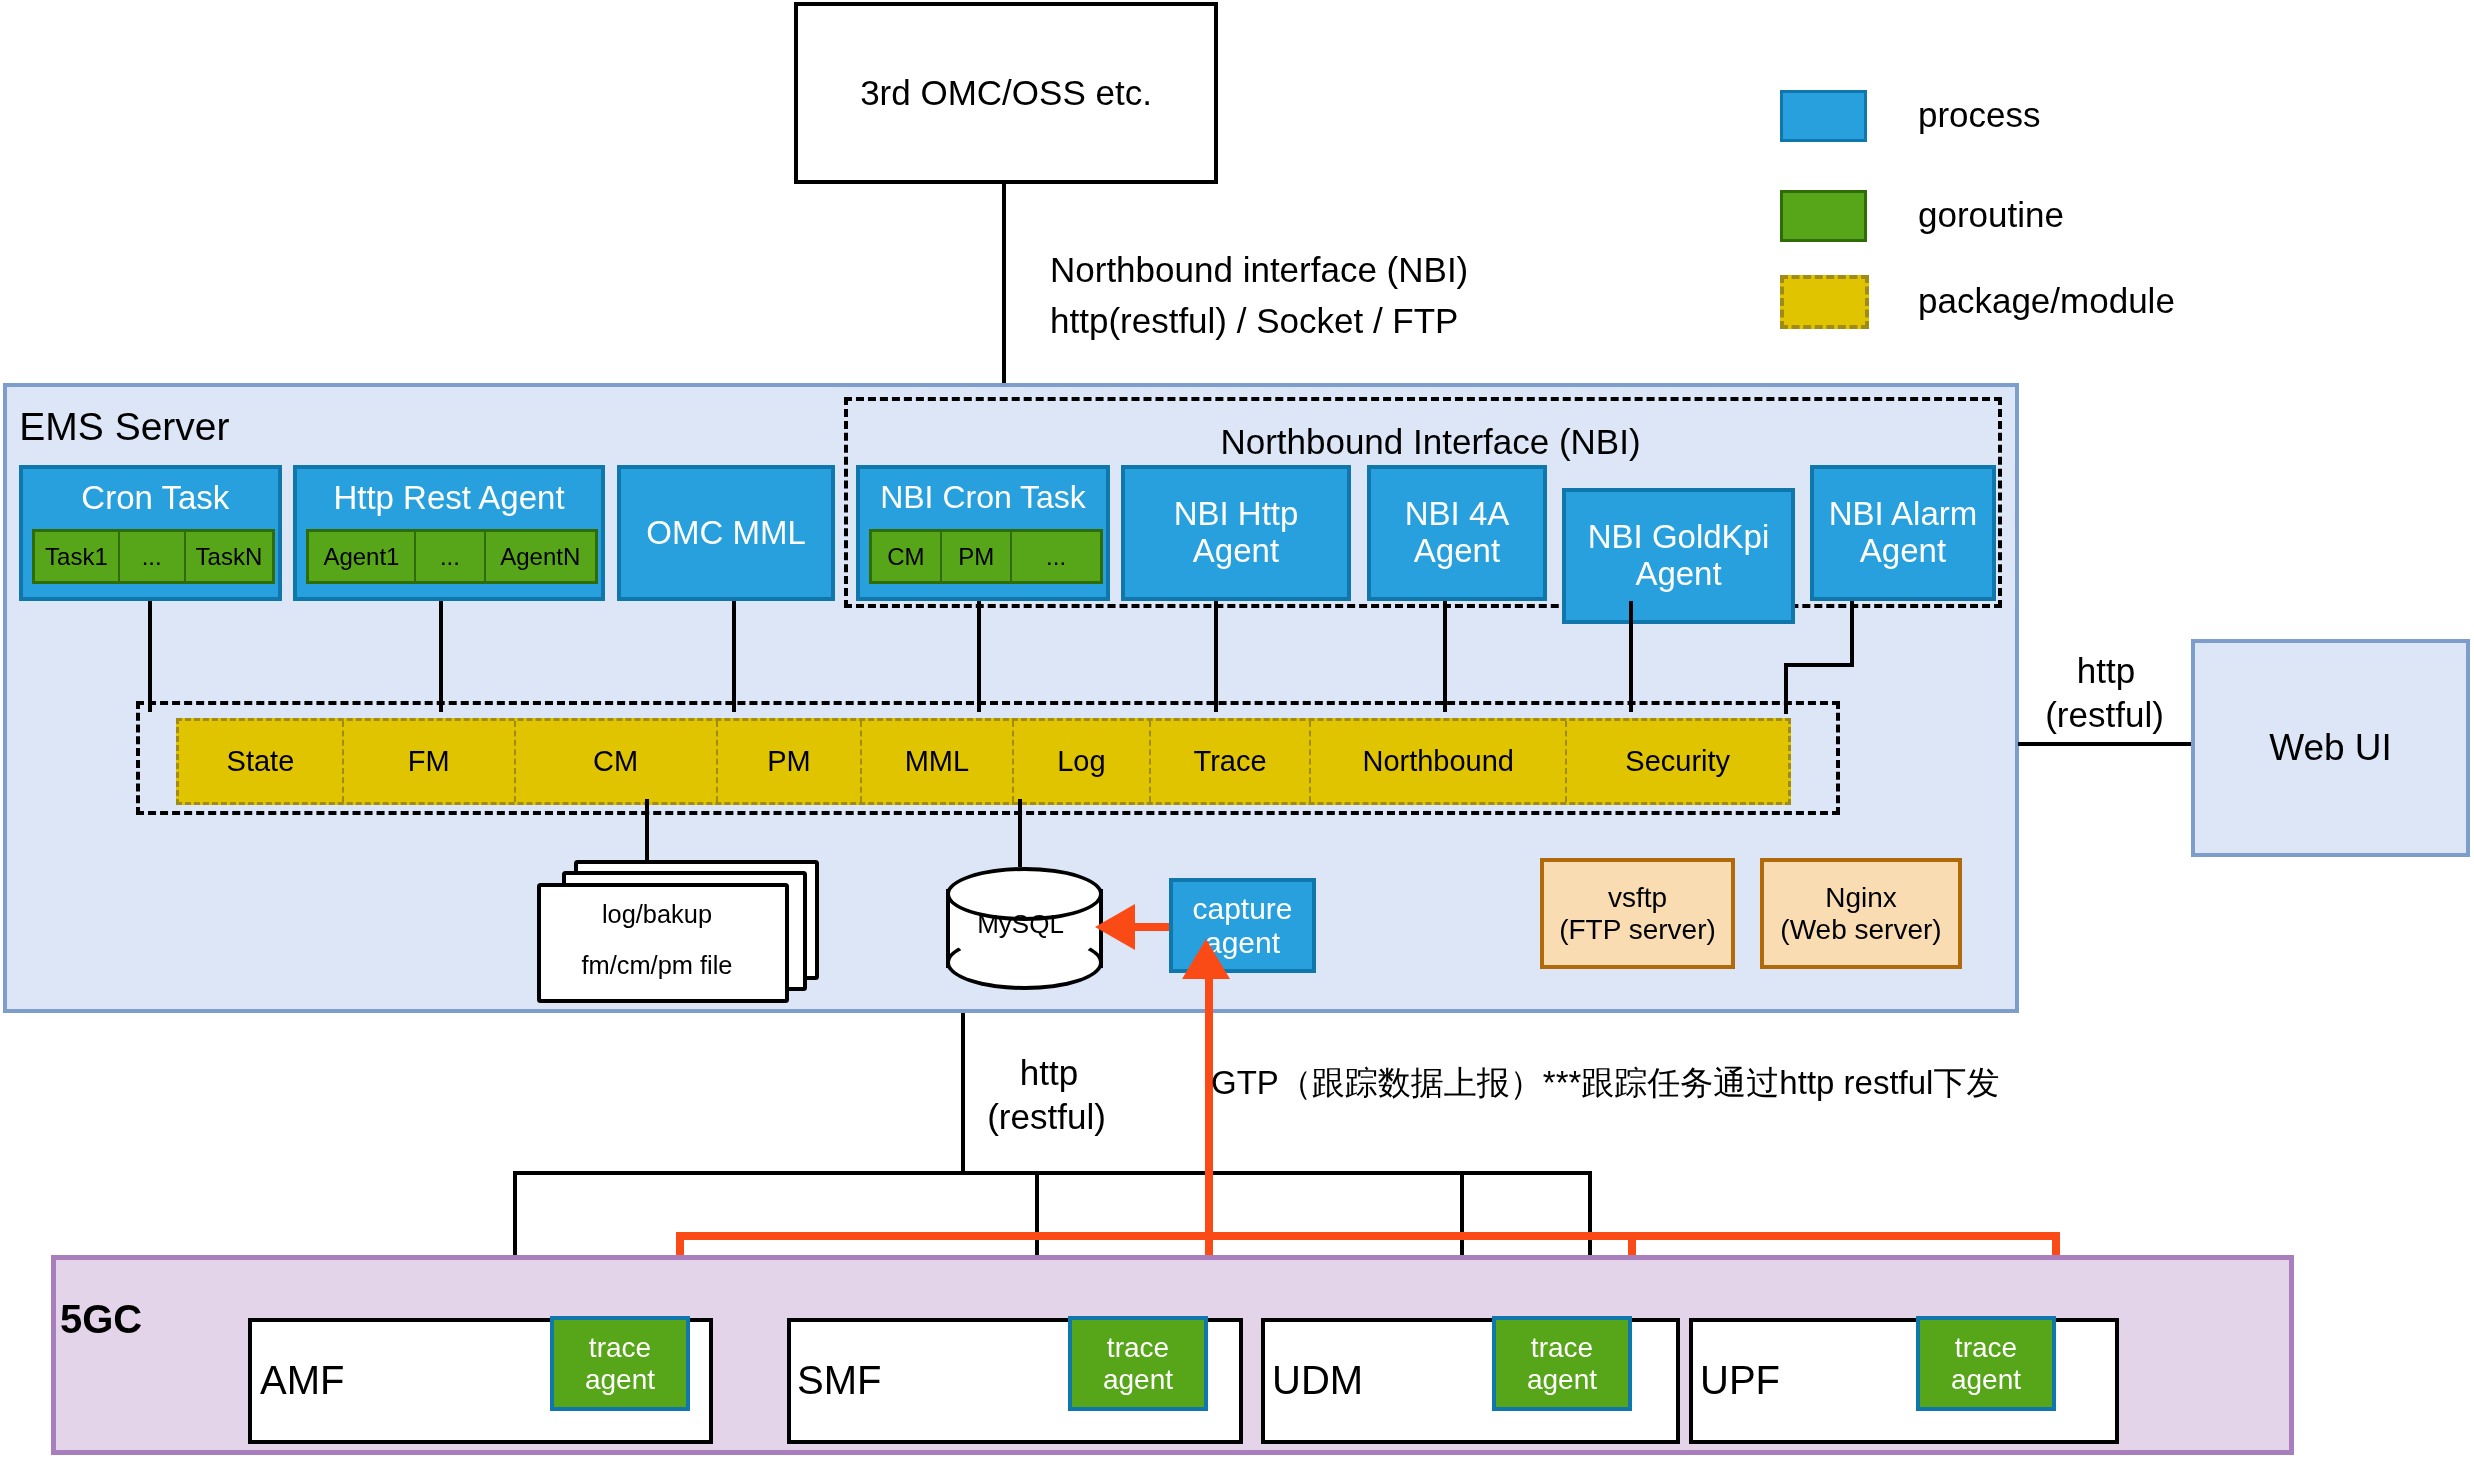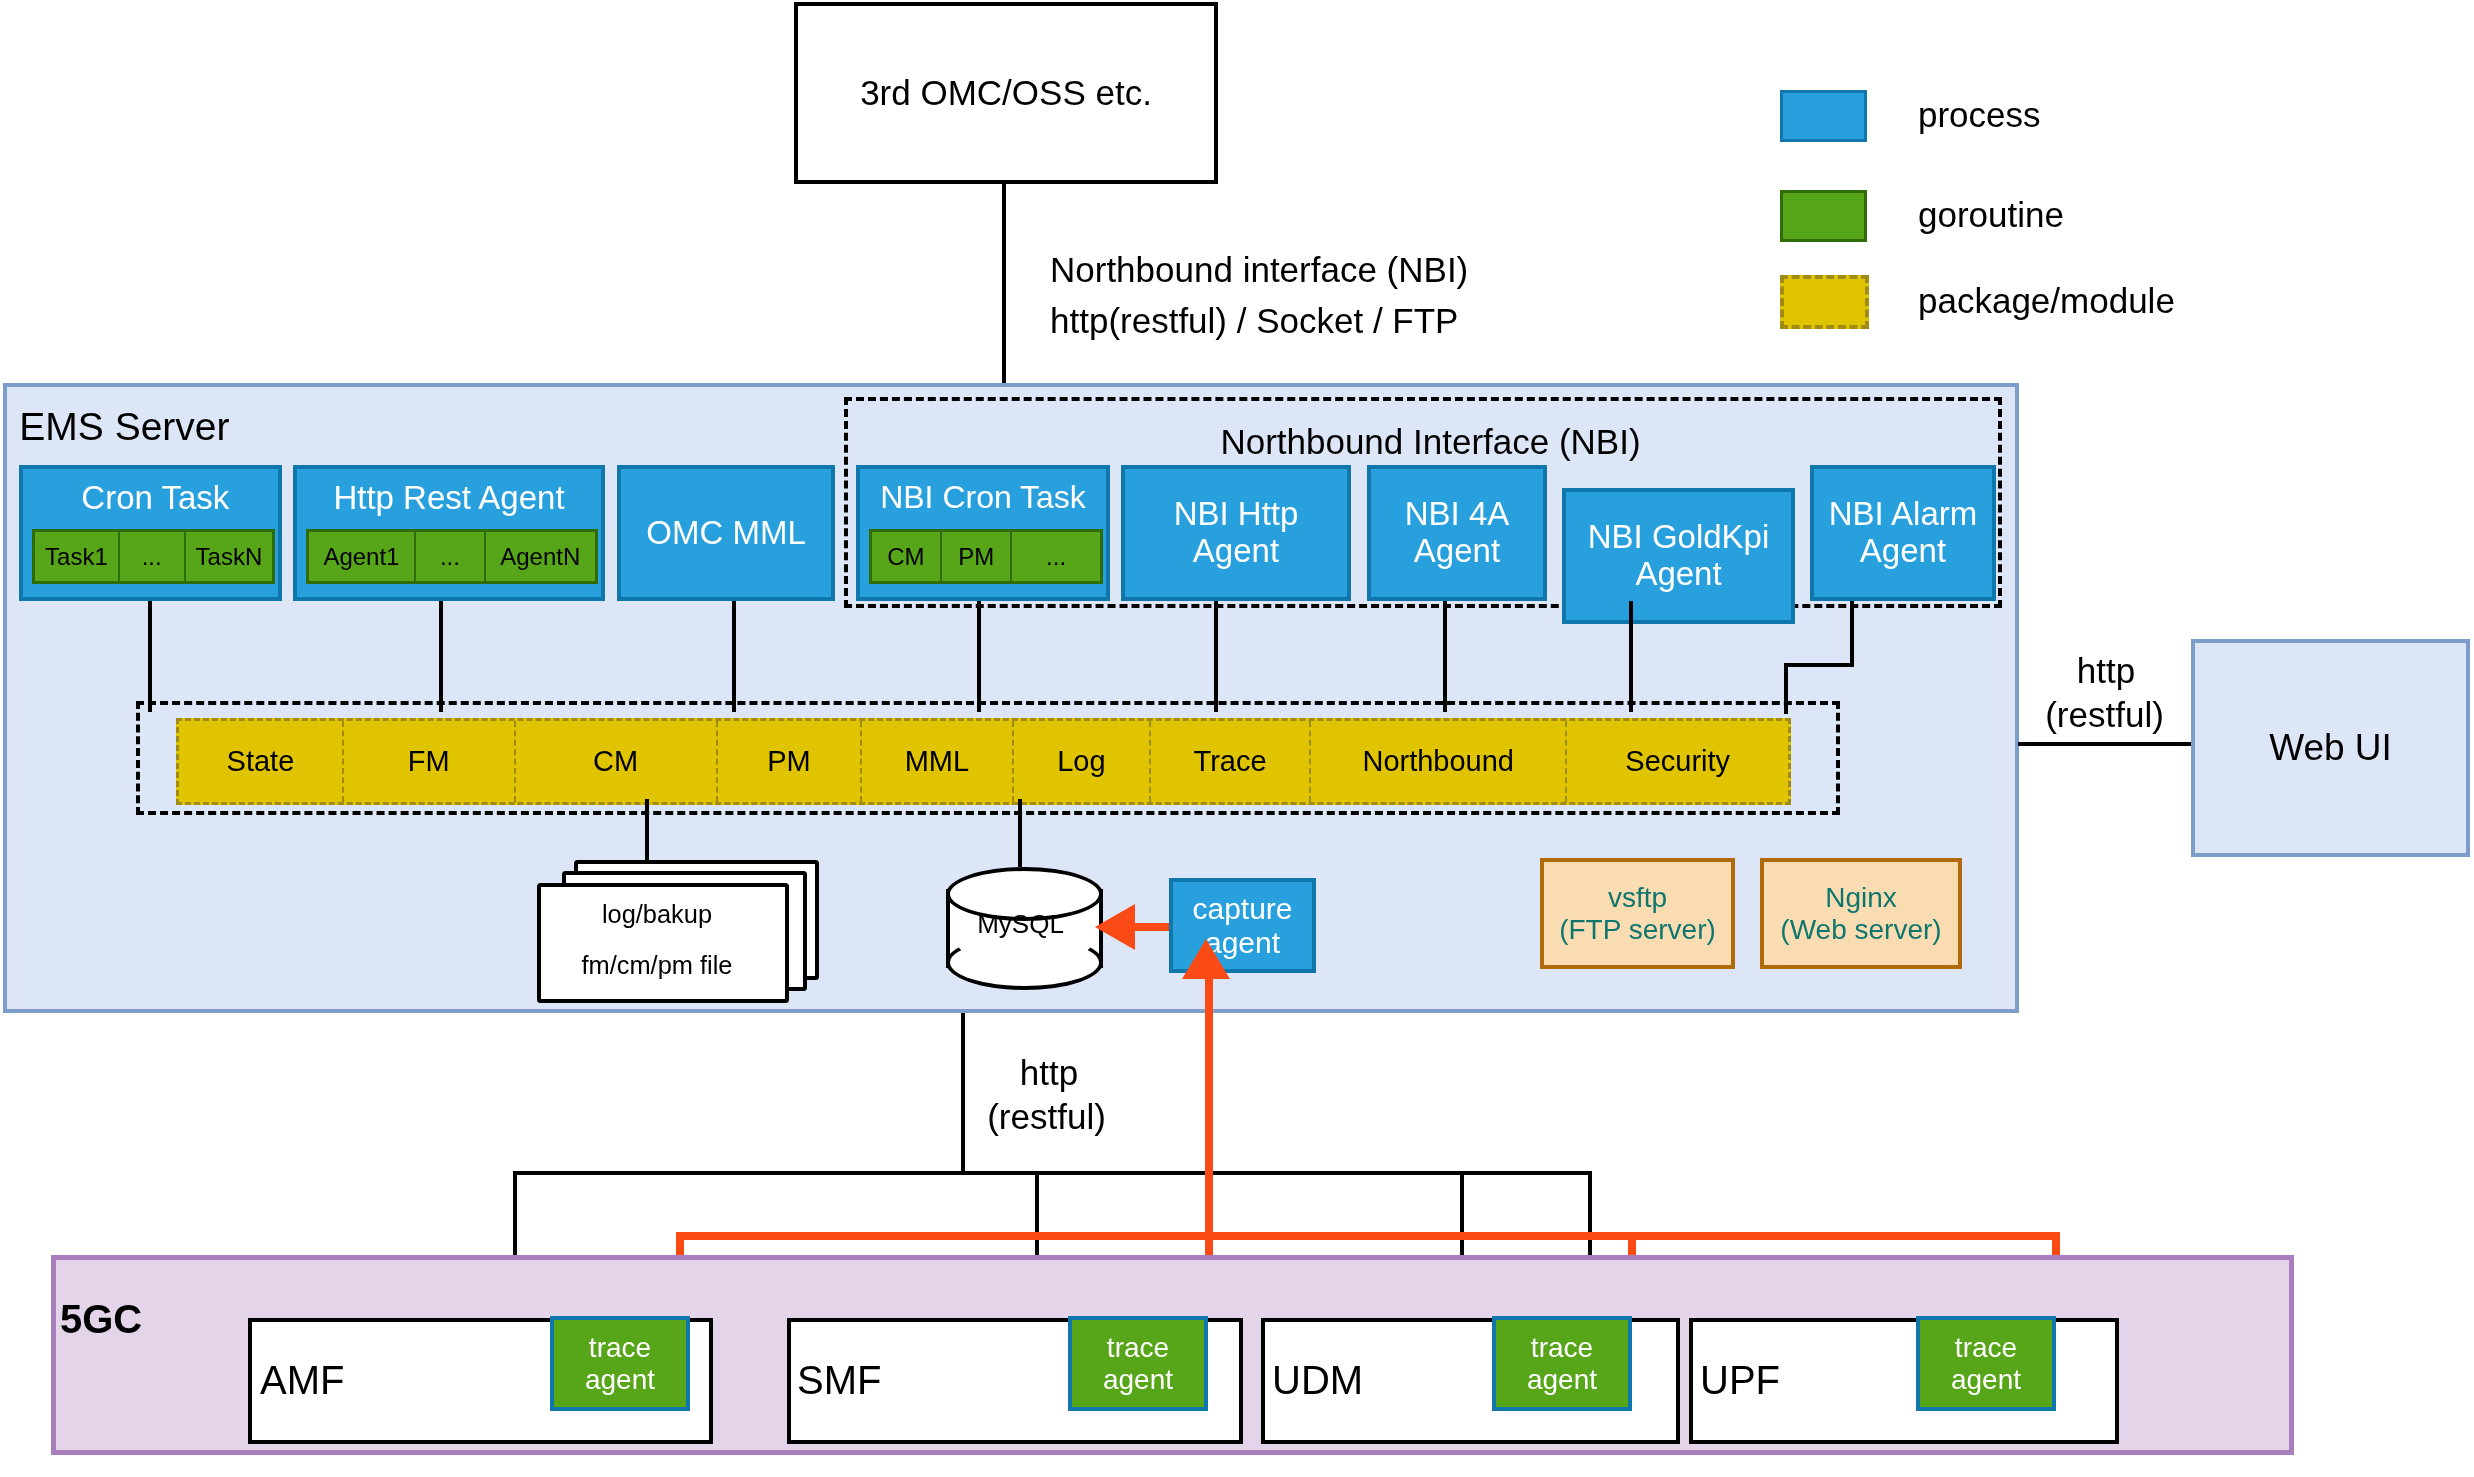--- a/index.html
+++ b/index.html
@@ -11,21 +11,21 @@
 
   
   .whitebox{background:#ffffff;border:4.4px solid #000000;}
   .panel-ems{background:#dce6f7;border:4.4px solid #7d9dcb;}
   .panel-5gc{background:#e3d4ea;border:5.3px solid #a87ebd;}
   .webui{background:#dce6f7;border:4.4px solid #7d9dcb;}
 
   .proc{background:#27a0dd;border:4.4px solid #1077ad;color:#ffffff;}
   .gor{background:#57a518;border:3.5px solid #2f6b06;color:#000000;}
   .gor-w{background:#57a518;border:4.4px solid #1077ad;color:#ffffff;}
-  .ftpbox{background:#fadcb3;border:4.4px solid #b06a09;color:#0f766e;}
+  .ftpbox{background:#fadcb3;border:4.4px solid #b06a09;color:#000000;}
 
   .dash-nbi{border:4.4px dashed #000000;background:transparent;}
   .dash-mod{border:4.4px dashed #000000;background:transparent;}
 
   .line{background:#000000;}
   .oline{background:#fa4b16;}
 
   .lbl{color:#000000;white-space:pre;}
 
   
@@ -228,20 +228,21 @@
   <div class="abs oline" style="left:1205px;top:972px;width:8px;height:265px;"></div>
   <div class="arrowhead" style="left:1182px;top:939px;border-left:24px solid transparent;border-right:24px solid transparent;border-bottom:40px solid #fa4b16;"></div>
 
   <div class="abs oline" style="left:676px;top:1232px;width:1384px;height:8px;"></div>
 
   <div class="abs oline" style="left:676px;top:1232px;width:8px;height:95px;"></div>
   <div class="abs oline" style="left:1205px;top:1232px;width:8px;height:95px;"></div>
   <div class="abs oline" style="left:1628px;top:1232px;width:8px;height:95px;"></div>
   <div class="abs oline" style="left:2052px;top:1232px;width:8px;height:95px;"></div>
 
+  <div class="abs lbl" style="left:1211px;top:1061px;font-size:33px;">GTP（跟踪数据上报）***跟踪任务通过http restful下发</div>
 
   <div class="abs panel-5gc" style="left:51px;top:1255px;width:2243px;height:200px;"></div>
   <div class="abs lbl" style="left:60px;top:1297px;font-size:40px;font-weight:bold;">5GC</div>
 
   <div class="abs whitebox" style="left:248px;top:1318px;width:465px;height:126px;"></div>
   <div class="abs lbl" style="left:260px;top:1358px;font-size:40px;">AMF</div>
   <div class="abs gor-w ctr" style="left:550px;top:1316px;width:140px;height:95px;font-size:28px;white-space:pre-line;">
     <span>trace
 agent</span>
   </div>

